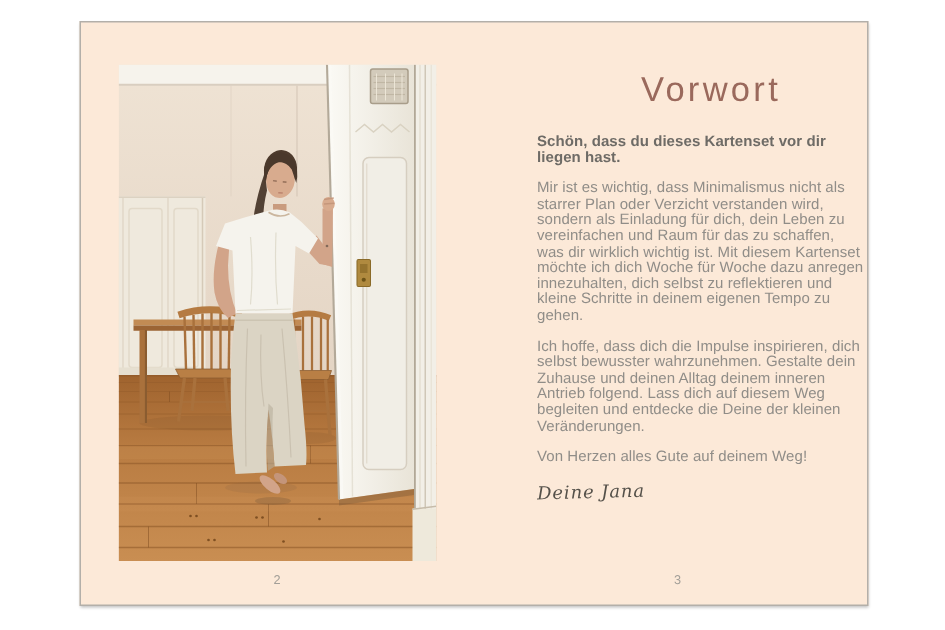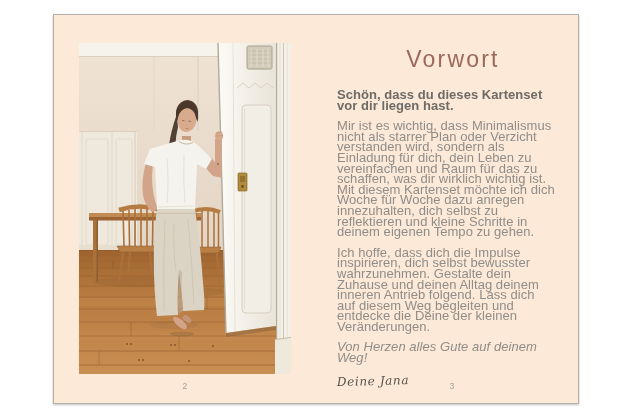--- a/index.html
+++ b/index.html
@@ -11,29 +11,29 @@
     border:1px solid #b3afa9;
     box-shadow:0 1px 2px rgba(0,0,0,.25);
   }
   .photo-wrap { position:absolute; left:25px; top:28px; width:212px; height:331px; overflow:hidden; }
   .photo-wrap svg { display:block; width:212px; height:331px; }
   .pageno {
     position:absolute; top:366px; font-size:8.5px; color:#a39f98; letter-spacing:.5px; text-align:center;
   }
   .pageno-left { left:25px; width:212px; }
   .pageno-right { left:289px; width:218px; }
-  .right-col { position:absolute; left:283px; top:31px; width:218px; }
+  .right-col { position:absolute; left:304px; top:31px; width:218px; }
   .title {
     text-align:center; font-size:23px; font-weight:normal; letter-spacing:2.2px;
     color:#9a695c; margin-left:14px; margin-bottom:17px;
   }
-  .body-text { font-size:13px; line-height:10.6px; color:#908d88; letter-spacing:.05px; }
+  .body-text { font-size:10px; line-height:10.6px; color:#908d88; letter-spacing:.05px; }
   .body-text p { margin-bottom:10px; }
   .intro-bold { font-weight:bold; color:#6e6b66; }
-  .closing { margin-top:1px;font-style:italic; }
+  .closing { margin-top:1px; }
   .signature {
     margin-top:11px; font-family:"DejaVu Serif", serif; font-style:italic;
     font-size:12px; color:#55514a; letter-spacing:.6px; transform:rotate(-1.5deg); transform-origin:left;
   }
 </style>
 </head>
 <body>
 
 <div class="stage">
   <div class="spread">

